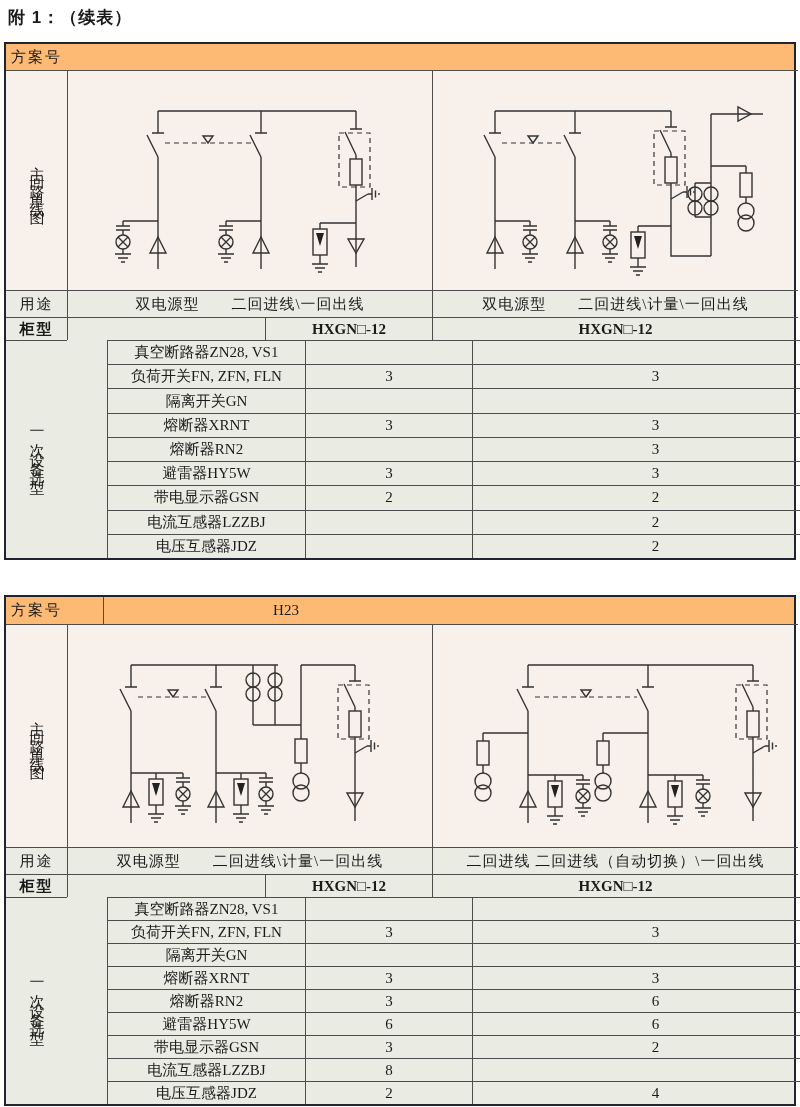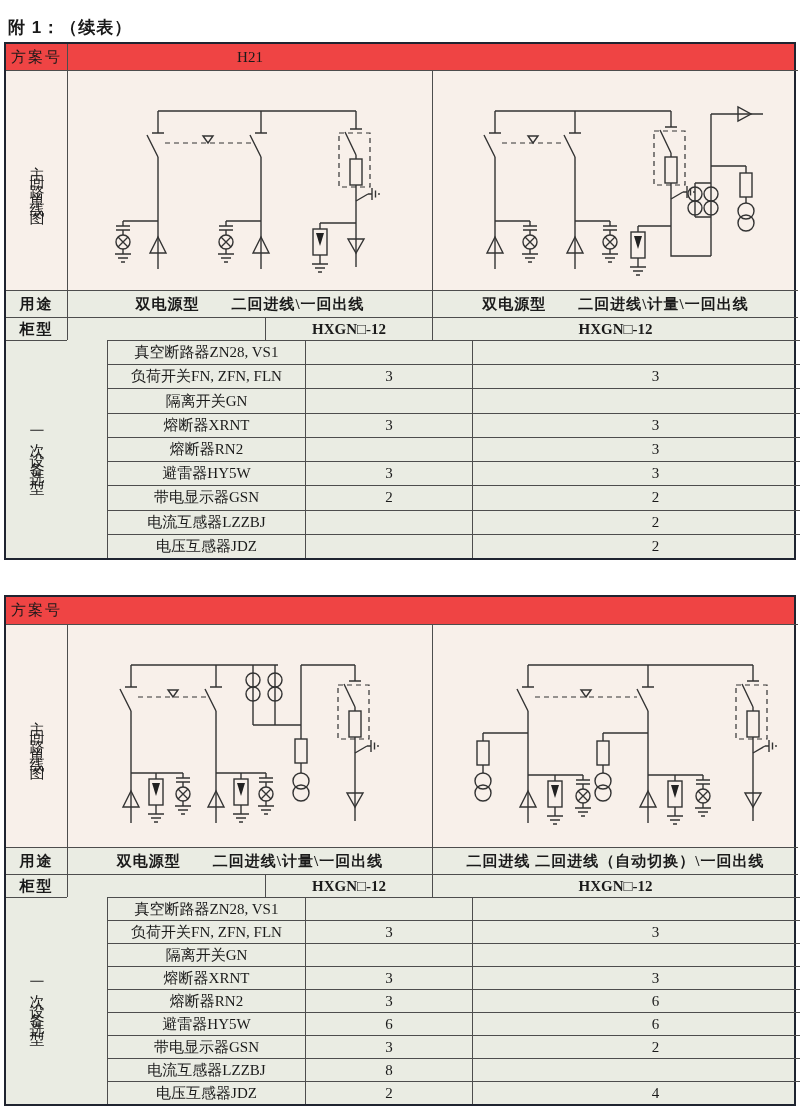--- a/index.html
+++ b/index.html
@@ -1,21 +1,21 @@
 <!DOCTYPE html>
 <html><head>
 <meta charset="utf-8">
 <style>
   html,body{margin:0;padding:0;}
   body{
     width:800px;height:1107px;position:relative;background:#ffffff;
     font-family:"Liberation Serif","DejaVu Serif",serif;color:#1a1a1a;
   }
   .title{
-    position:absolute;left:8px;top:16px;
+    position:absolute;left:8px;top:6px;
     font-family:"Liberation Sans","DejaVu Sans",sans-serif;
     font-size:17px;font-weight:bold;letter-spacing:1px;
   }
   .tbl{
     position:absolute;left:4px;width:792px;
     border:2px solid #1f2430;background:#eaece3;box-sizing:border-box;
   }
   .t1{top:42px;}
   .t2{top:595px;}
   .row{display:flex;width:100%;}
@@ -24,25 +24,25 @@
     border-left:1px solid #4d4d4d;border-top:1px solid #4d4d4d;
     overflow:hidden;white-space:nowrap;
   }
   .nbl{border-left:none;}
   .nbt{border-top:none;}
   .w-lab{width:61px;flex:0 0 61px;}
   .w-name{width:198px;flex:0 0 198px;}
   .w-v1{width:167px;flex:0 0 167px;}
   .w-h1{width:365px;flex:0 0 365px;}
   .w-h2{width:366px;flex:0 0 366px;}
-  .hrow{height:26px;background:#ef4444;font-size:15px;}
+  .hrow{height:26px;background:#fdba74;font-size:15px;gap:36px;}
   .t2 .hrow{height:27px;}
   .drow{height:220px;background:#f8f0ea;}
   .t2 .drow{height:223px;}
-  .urow{height:27px;font-size:15px;font-weight:bold;}
+  .urow{height:27px;font-size:15px;}
   .crow{height:23px;font-size:15px;font-weight:bold;}
   .labtxt{font-size:15px;letter-spacing:2px;}
   .vert{
     writing-mode:vertical-lr;text-orientation:upright;
     letter-spacing:9px;font-size:15px;line-height:1;
   }
   .equip{display:flex;width:100%;}
   .vcell{
     width:61px;flex:0 0 61px;box-sizing:border-box;border-top:1px solid #4d4d4d;
     display:flex;align-items:center;justify-content:center;background:#eaece3;
@@ -110,21 +110,20 @@
         <path class="shape" d="M-8,0 H8 L0,14 Z"></path>
       </g>
   </defs>
 </svg>
 
 <div class="title">附 1：（续表）</div>
 
 <div class="tbl t1">
   <div class="row hrow">
     <div class="cell w-lab nbl nbt labtxt">方案号</div>
-    <div class="cell w-h1 nbt">H21</div>
   </div>
 
   <div class="row drow">
     <div class="cell w-lab nbl">
         <span class="vert">主回路单线图</span>
       </div>
     <div class="cell w-h1 diagcell">
       <svg width="364" height="219" viewBox="0 0 364 219">
         <path class="wire" d="M90,40 H288 M90,40 V62 M90,86 V150 M90,150 H55 M90,150 V198 M193,40 V62 M193,86 V150 M193,150 H158 M193,150 V198 M288,40 V58 M288,118 V152 M288,152 H252 M288,152 V196"></path>
         <path class="dash" d="M97,72 H184"></path>
@@ -227,20 +226,21 @@
           <div class="cell w-v1 num"></div>
           <div class="cell w-h2 num">2</div>
         </div>
     </div>
   </div>
 </div>
 
 <div class="tbl t2">
   <div class="row hrow">
     <div class="cell w-lab nbl nbt labtxt">方案号</div>
+    <div class="cell w-h1 nbt">H23</div>
   </div>
 
   <div class="row drow">
     <div class="cell w-lab nbl">
         <span class="vert">主回路单线图</span>
       </div>
     <div class="cell w-h1 diagcell">
       <svg width="364" height="222" viewBox="0 0 364 222">
         <path class="wire" d="M63,40 H210 M63,40 V62 M63,86 V148 M63,148 H115 M63,148 V198 M148,40 V62 M148,86 V148 M148,148 H198 M148,148 V198 M185,40 V100 M207,40 V100 M185,100 H233 M233,100 V40 M233,40 H287 M233,100 V114 M233,138 V148 M287,40 V56 M287,116 V196"></path>
         <path class="dash" d="M70,72 H141"></path>

